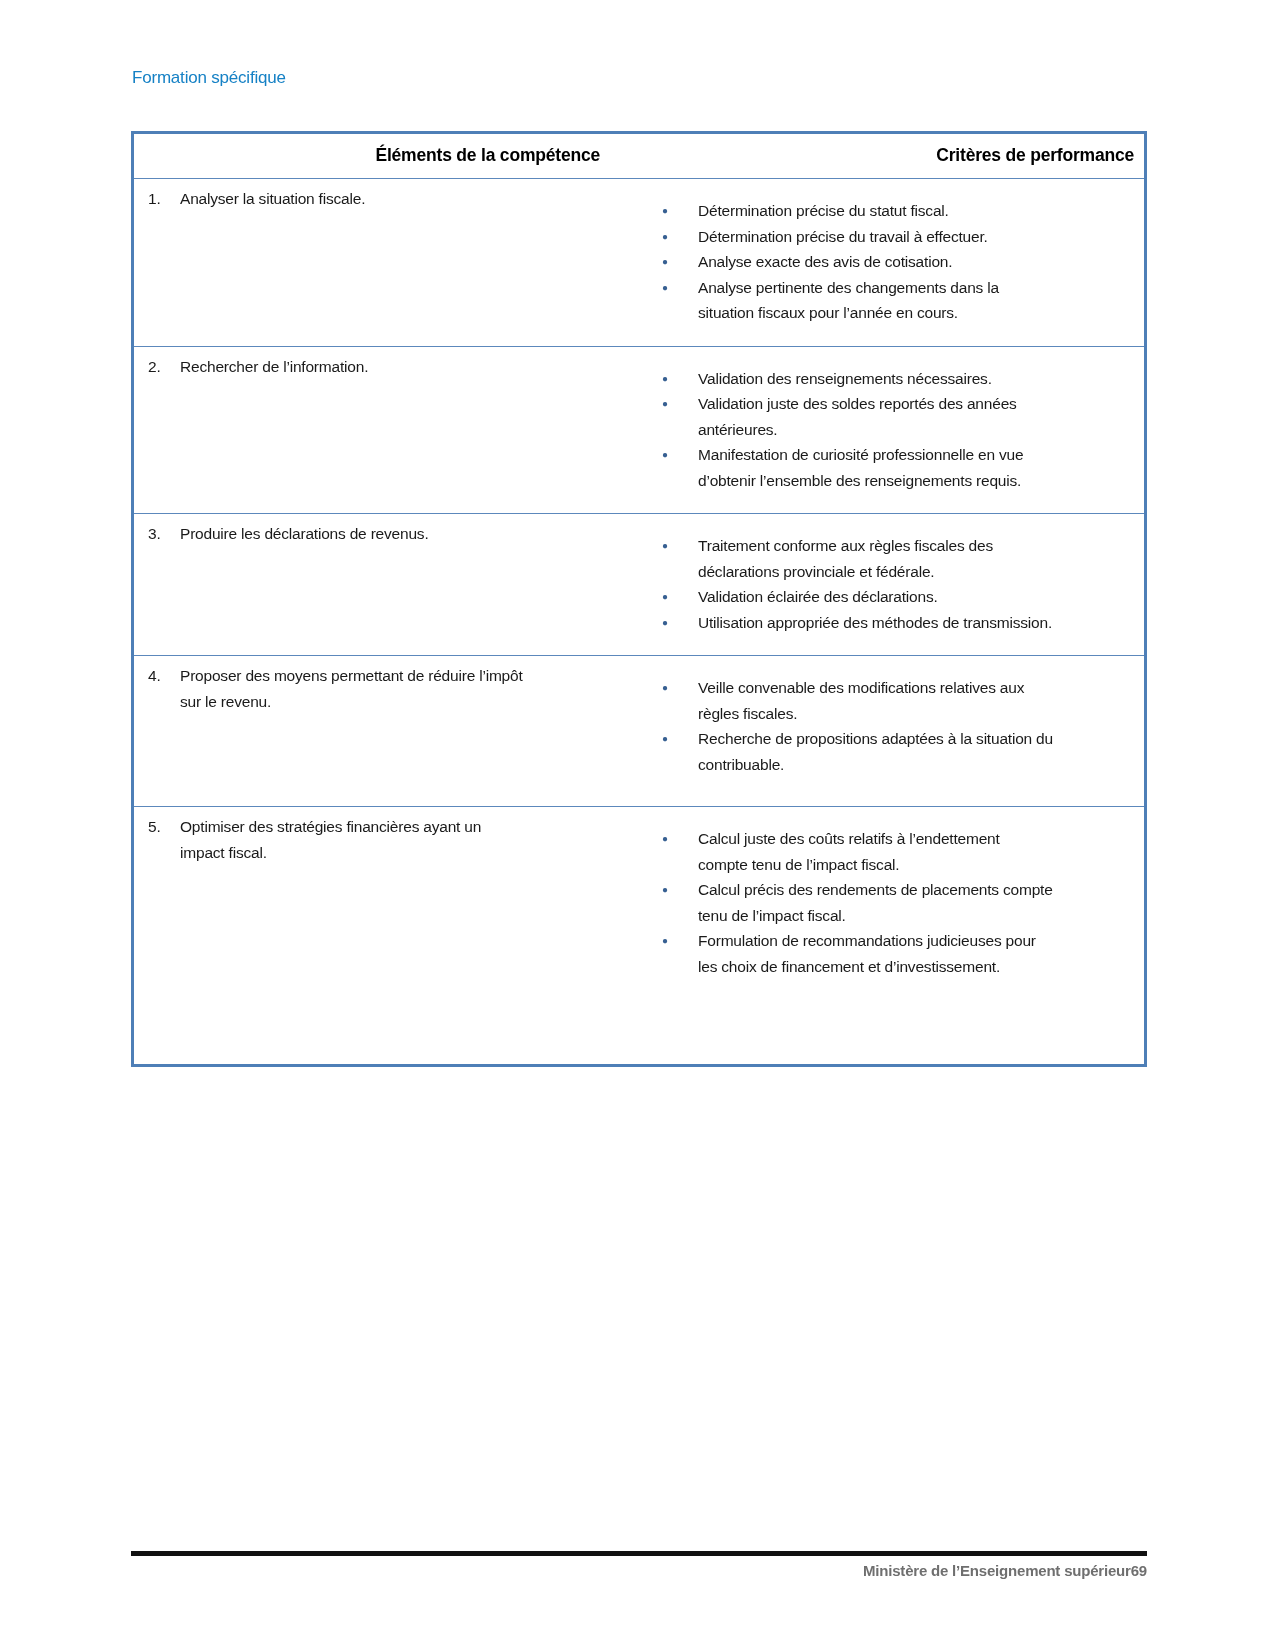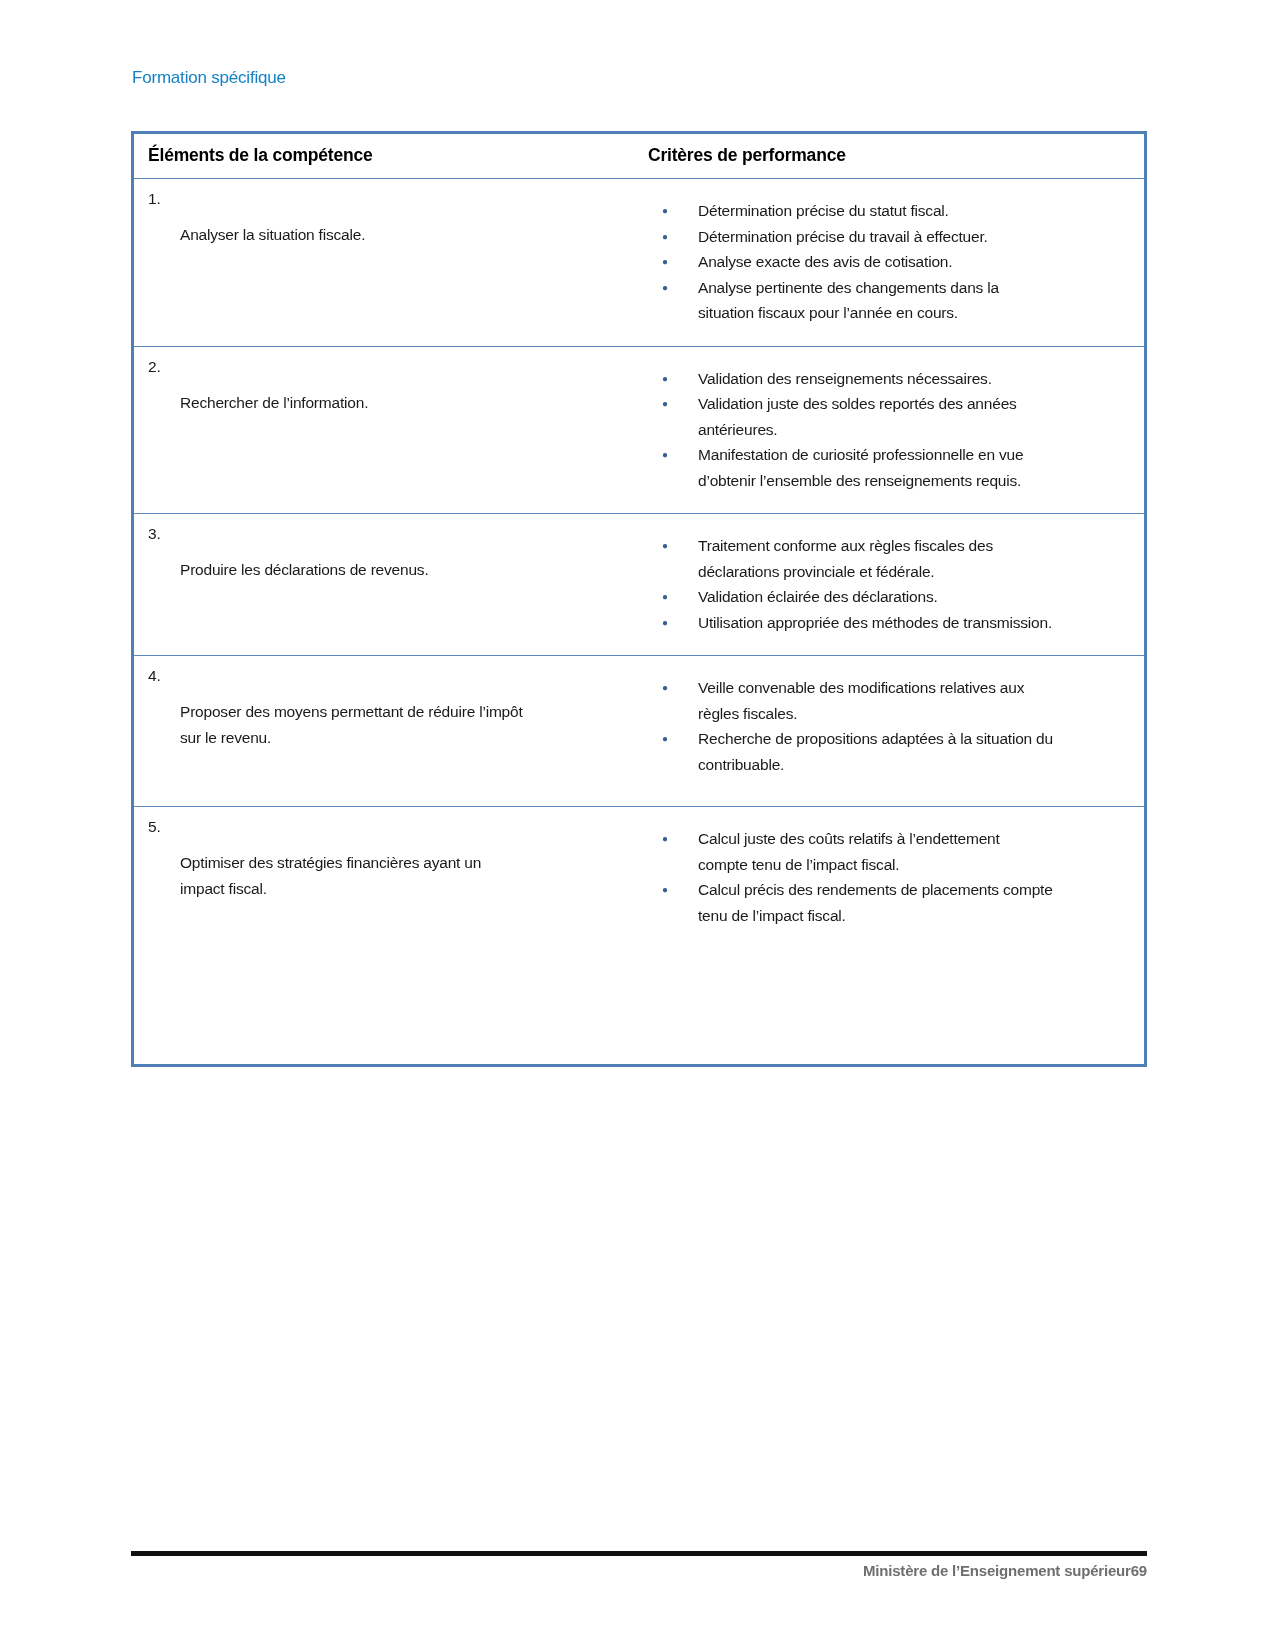--- a/index.html
+++ b/index.html
@@ -38,20 +38,21 @@
   }
   .t-row + .t-row {
     border-top: 1.5px solid #5C88BC;
   }
   .t-head .cell { 
     font-weight: bold;
     font-size: 17.5px;
     padding-top: 11px;
     padding-bottom: 11px;
     color: #000000;
+    text-align: right;
   }
   .t-head {
     min-height: 44px;
     box-sizing: border-box;
   }
   .cell-left {
     flex: 0 0 480px;
     box-sizing: border-box;
     padding: 7px 14px 8px 14px;
   }
@@ -63,21 +64,20 @@
   .element {
     display: flex;
     font-size: 15.5px;
     line-height: 25.5px;
   }
   .element .num {
     flex: 0 0 32px;
   }
   .element .etext {
     max-width: 345px;
-    margin-top: 36px;
   }
   ul.criteria {
     margin: 12px;
     padding: 0;
     list-style: none;
   }
   ul.criteria li {
     position: relative;
     padding-left: 38px;
     max-width: 355px;
@@ -199,20 +199,21 @@
       <div class="cell cell-left">
         <div class="element">
           <span class="num">5.</span>
           <span class="etext">Optimiser des stratégies financières ayant un impact fiscal.</span>
         </div>
       </div>
       <div class="cell cell-right">
         <ul class="criteria">
             <li>Calcul juste des coûts relatifs à l’endettement compte tenu de l’impact fiscal.</li>
             <li>Calcul précis des rendements de placements compte tenu de l’impact fiscal.</li>
+            <li>Formulation de recommandations judicieuses pour les choix de financement et d’investissement.</li>
           </ul>
       </div>
     </div>
   </div>
 
   <div class="footer">
     <div class="footer-rule"></div>
     <div class="footer-text">
       <span>Ministère de l’Enseignement supérieur</span>
       <span>69</span>

